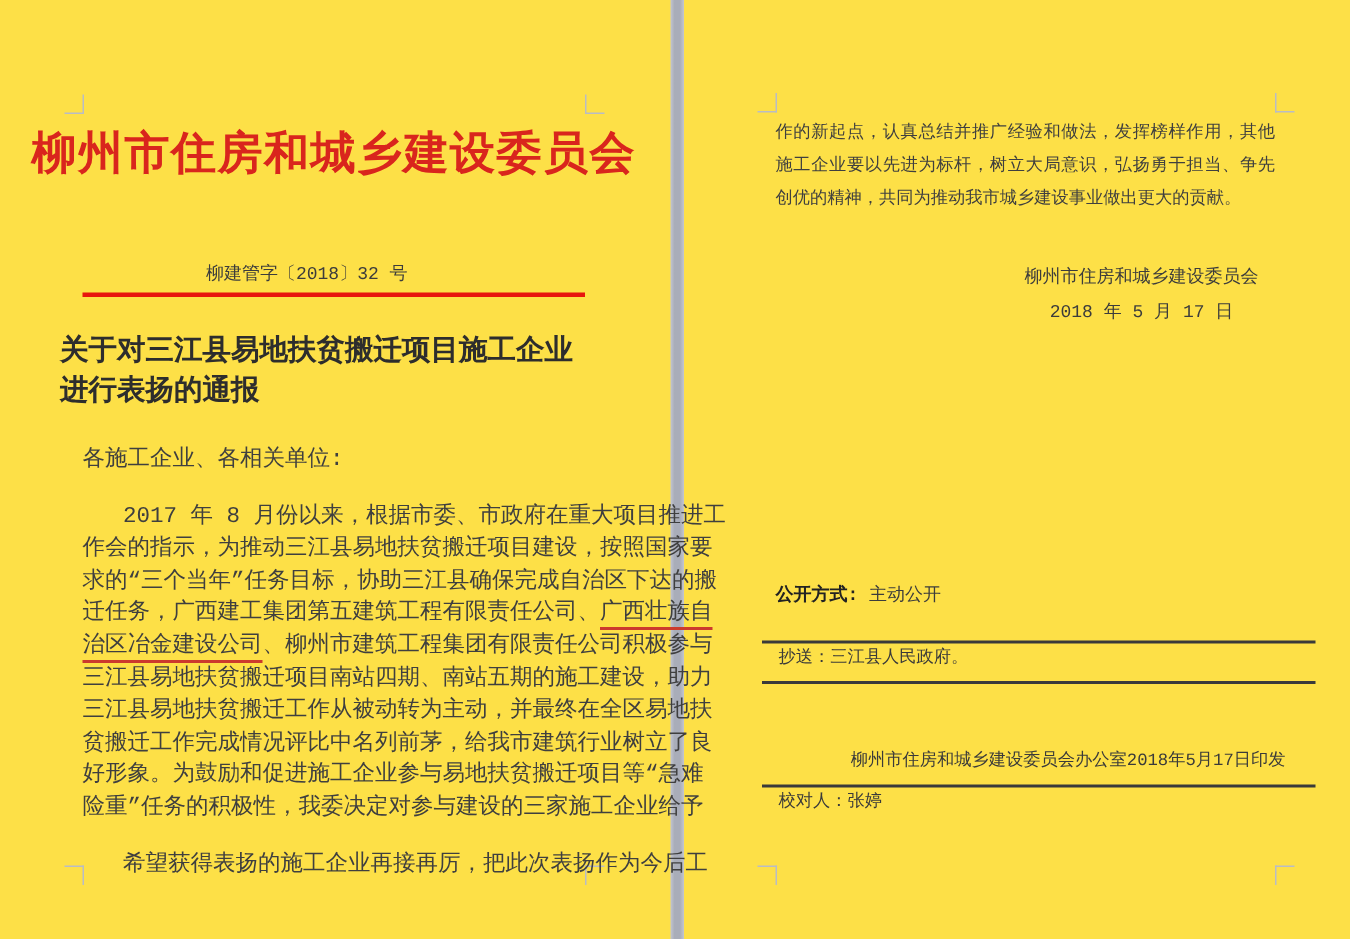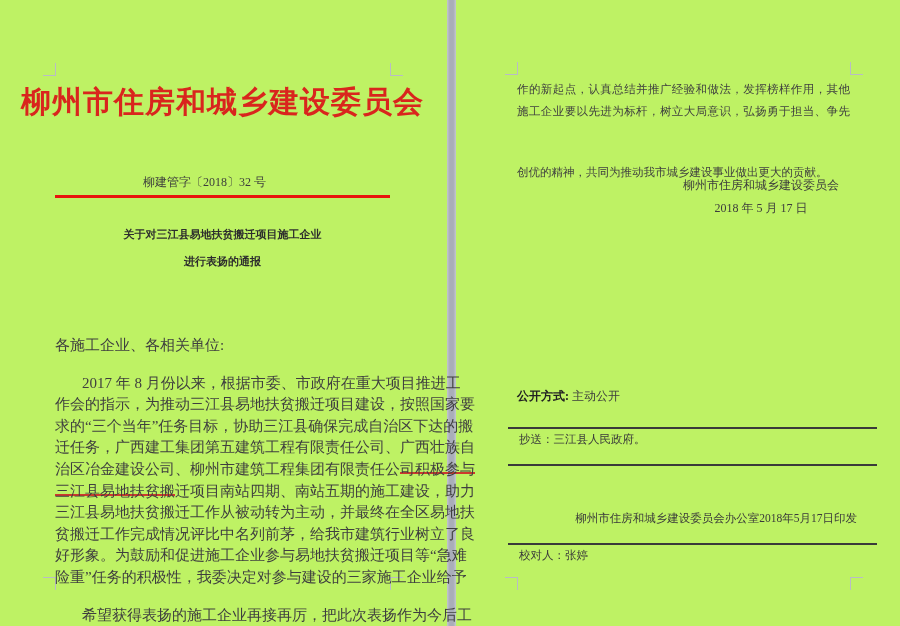--- a/index.html
+++ b/index.html
@@ -1,54 +1,54 @@
 <!DOCTYPE html>
 <html><head>
 <meta charset="utf-8">
 <style>
   html,body{margin:0;padding:0;background:#ffffff;}
   #screen{
-    position:relative;width:900px;height:626px;background:#bef264;overflow:hidden;
-    font-family:Liberation Serif, serif;color:#3f3f3f;
+    position:relative;width:900px;height:626px;background:#fde047;overflow:hidden;
+    font-family:Liberation Mono, monospace;color:#3f3f3f;
   }
   .abs{position:absolute;}
   
   #divider{left:447px;top:0;width:9px;height:626px;
     background:linear-gradient(to right,#c3c6cf,#a9adb9 30%,#a9adb9 70%,#c3c6cf);}
   
   .crop{width:12px;height:12px;}
   .crop.tl{border-right:1px solid #b9bcc5;border-bottom:1px solid #b9bcc5;}
   .crop.tr{border-left:1px solid #b9bcc5;border-bottom:1px solid #b9bcc5;}
   .crop.bl{border-top:1px solid #b9bcc5;border-right:1px solid #b9bcc5;}
   .crop.br{border-top:1px solid #b9bcc5;border-left:1px solid #b9bcc5;}
   
   #agency-header{left:15px;top:82px;width:415px;text-align:center;
     font-size:30px;font-weight:bold;color:#d9251d;letter-spacing:1px;white-space:nowrap;}
   #doc-number{left:37px;top:174px;width:335px;text-align:center;font-size:12px;color:#3c3c3c;}
   #red-rule{left:55px;top:195px;width:335px;height:3px;background:#e8150d;}
-  #doc-title{left:40px;top:221px;width:365px;text-align:center;font-weight:bold;
-    font-size:11px;line-height:27px;color:#2d2d2d;}
+  #doc-title{left:40px;top:221px;width:365px;font-weight:bold;
+    font-size:19px;line-height:27px;color:#2d2d2d;}
   
   .bodycol{width:336px;font-size:15px;color:#3f3f3f;}
   #left-body{left:55px;top:296px;line-height:21.6px;}
   #right-body{left:517px;top:78px;width:333px;line-height:22px;font-size:11.5px;}
   .bline{text-align:justify;text-align-last:justify;white-space:nowrap;}
-  .no-stretch{text-align:left;text-align-last:left;margin-top:39px;}
+  .no-stretch{text-align:left;text-align-last:left;}
   .indent{padding-left:27px;margin-top:16px;}
-  .u-red{border-bottom:2px solid #cc3a2d;padding-bottom:17px;}
+  .u-red{border-bottom:2px solid #cc3a2d;padding-bottom:1px;}
   
   #signature{left:656px;top:174px;width:210px;text-align:center;
     font-size:12px;line-height:22.5px;color:#3c3c3c;}
   
   #disclosure{left:517px;top:388px;width:333px;font-size:12px;color:#3c3c3c;}
   #disclosure .lbl{font-weight:bold;color:#222;}
   
   #footer-table{left:508px;top:427px;width:369px;font-size:11.5px;color:#3a3a3a;
     border-top:2px solid #3a3a3a;}
-  .frow{padding:3px 0 18px 11px;line-height:14px;}
+  .frow{padding:3px 0 8px 11px;line-height:14px;}
   .frow.b{border-bottom:2px solid #3a3a3a;}
   .frow.split{display:flex;justify-content:flex-end;padding-right:20px;margin-top:42px;}
 </style>
 </head>
 <body>
 
 <div id="screen">
 
   <div id="divider" class="abs"></div>
 

